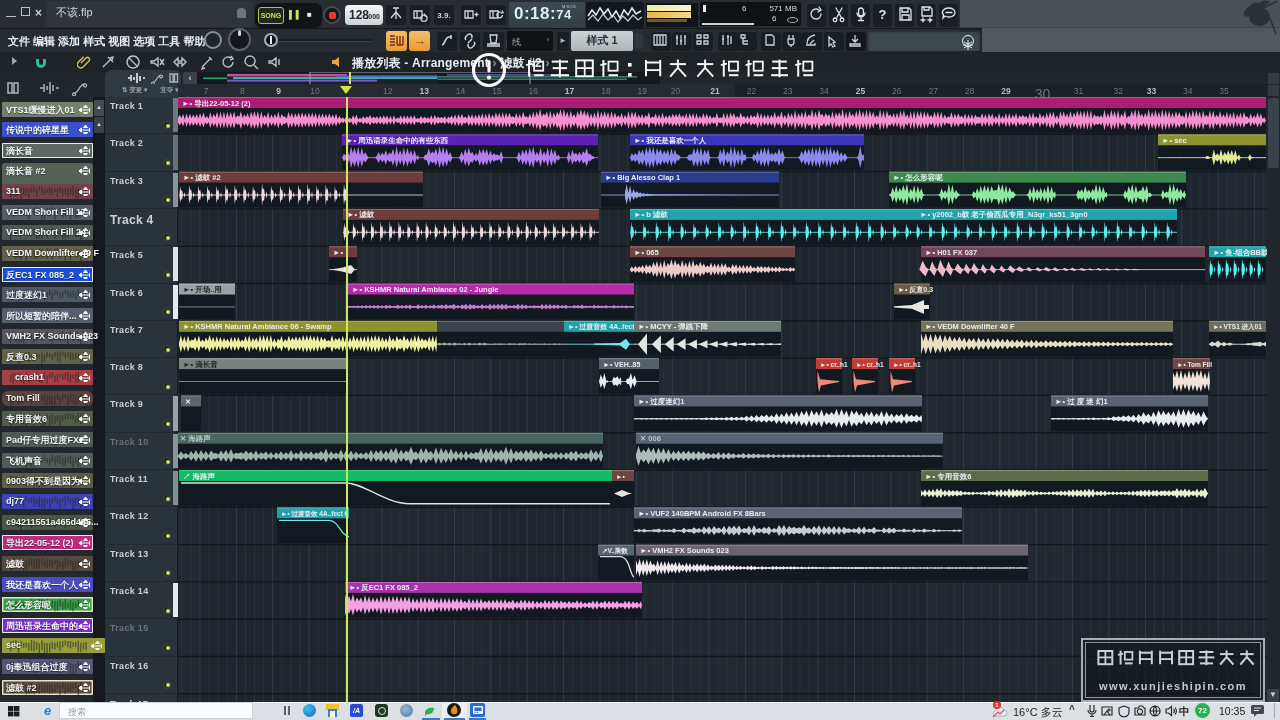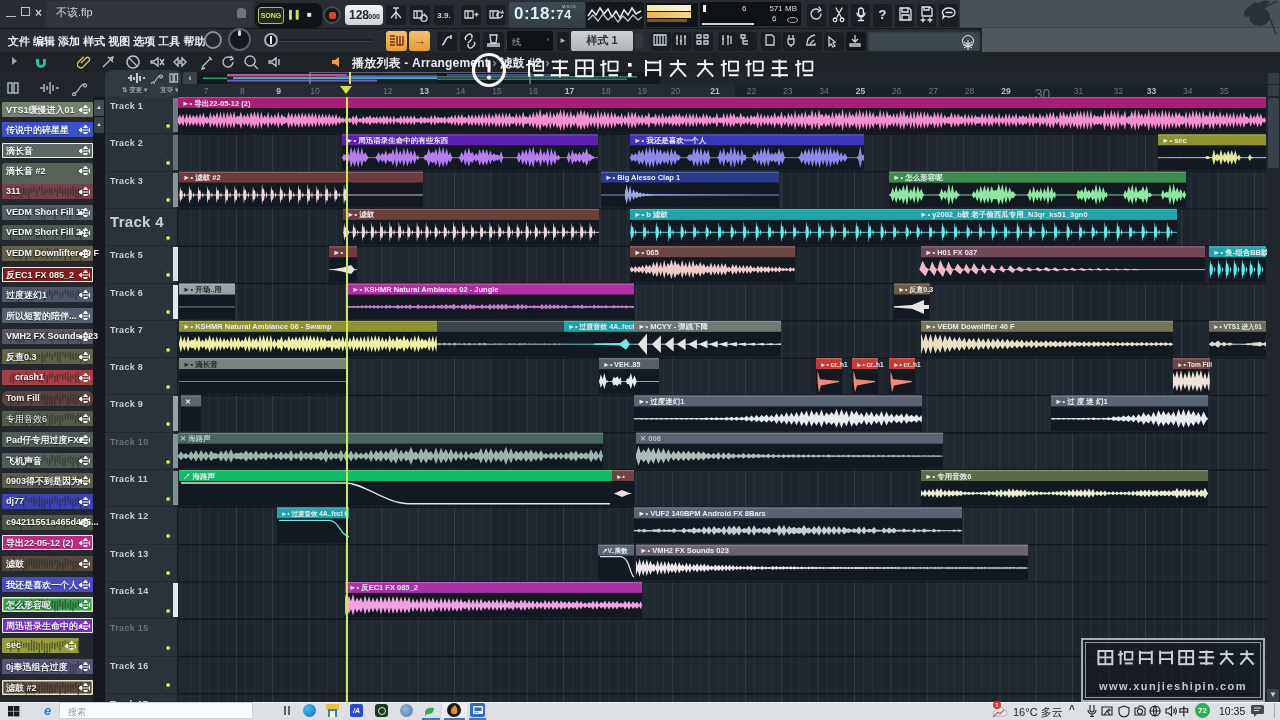--- a/index.html
+++ b/index.html
@@ -650,21 +650,21 @@
 <div class="abs" style="left:110px;top:138.3px;font-size:9px;font-weight:bold;letter-spacing:0.3px;color:#c9d1d7">Track 2</div>
 <div class="abs" style="left:105px;top:170.6px;width:73px;height:1px;background:#22282e"></div>
 <div class="abs" style="left:163px;top:158.6px;width:8px;height:8px;border-radius:50%;background:#1c2125;border:1px solid #3e464d"></div>
 <div class="abs" style="left:165.5px;top:161.1px;width:4px;height:4px;border-radius:50%;background:#cde25e"></div>
 <div class="abs" style="left:172.5px;top:135.3px;width:5px;height:34.3px;background:#666e76"></div>
 <div class="abs" style="left:110px;top:175.6px;font-size:9px;font-weight:bold;letter-spacing:0.3px;color:#c9d1d7">Track 3</div>
 <div class="abs" style="left:105px;top:207.9px;width:73px;height:1px;background:#22282e"></div>
 <div class="abs" style="left:163px;top:195.9px;width:8px;height:8px;border-radius:50%;background:#1c2125;border:1px solid #3e464d"></div>
 <div class="abs" style="left:165.5px;top:198.4px;width:4px;height:4px;border-radius:50%;background:#cde25e"></div>
 <div class="abs" style="left:172.5px;top:172.6px;width:5px;height:34.3px;background:#8a929a"></div>
-<div class="abs" style="left:110px;top:212.9px;font-size:15px;font-weight:bold;letter-spacing:0.3px;color:#c9d1d7">Track 4</div>
+<div class="abs" style="left:110px;top:212.9px;font-size:12px;font-weight:bold;letter-spacing:0.3px;color:#c9d1d7">Track 4</div>
 <div class="abs" style="left:105px;top:245.2px;width:73px;height:1px;background:#22282e"></div>
 <div class="abs" style="left:163px;top:233.2px;width:8px;height:8px;border-radius:50%;background:#1c2125;border:1px solid #3e464d"></div>
 <div class="abs" style="left:165.5px;top:235.7px;width:4px;height:4px;border-radius:50%;background:#cde25e"></div>
 <div class="abs" style="left:110px;top:250.2px;font-size:9px;font-weight:bold;letter-spacing:0.3px;color:#c9d1d7">Track 5</div>
 <div class="abs" style="left:105px;top:282.5px;width:73px;height:1px;background:#22282e"></div>
 <div class="abs" style="left:163px;top:270.5px;width:8px;height:8px;border-radius:50%;background:#1c2125;border:1px solid #3e464d"></div>
 <div class="abs" style="left:165.5px;top:273px;width:4px;height:4px;border-radius:50%;background:#cde25e"></div>
 <div class="abs" style="left:172.5px;top:247.2px;width:5px;height:34.3px;background:#dde1e5"></div>
 <div class="abs" style="left:110px;top:287.5px;font-size:9px;font-weight:bold;letter-spacing:0.3px;color:#c9d1d7">Track 6</div>
 <div class="abs" style="left:105px;top:319.8px;width:73px;height:1px;background:#22282e"></div>
@@ -887,21 +887,21 @@
       <rect x="75.6" y="3.7" width="1.4" height="7.8" fill="#20261f" opacity="0.55"></rect>
       <rect x="78.2" y="5.4" width="1.4" height="10.6" fill="#20261f" opacity="0.55"></rect>
       <rect x="80.8" y="5.3" width="1.4" height="4.9" fill="#20261f" opacity="0.55"></rect>
       <rect x="83.4" y="4.9" width="1.4" height="8" fill="#20261f" opacity="0.55"></rect>
     </svg>
     <span style="position:absolute;left:4px;top:2px;font-size:9px;font-weight:bold;color:#f2f5f7;white-space:nowrap;text-shadow:0 1px 1px rgba(0,0,0,.5)">VEDM Downlifter 40 F</span>
     <svg width="11" height="9" style="position:absolute;right:3px;top:3px">
       <path d="M6.5 0 l2 2.5 h-4 z M6.5 10 l2 -2.5 h-4 z M0 5 l2.5 -2 v4 z M13 5 l-2.5 -2 v4 z M2 5 h9" stroke="#fff" stroke-width="1" fill="#fff"></path>
     </svg>
   </div>
-<div class="abs" style="left:2px;top:266.7px;width:91px;height:15px;background:#7f1d1d;box-shadow:inset 0 0 0 1px #e9edf0;border-radius:1px">
+<div class="abs" style="left:2px;top:266.7px;width:91px;height:15px;background:#1d4ed8;box-shadow:inset 0 0 0 1px #e9edf0;border-radius:1px">
     <span style="position:absolute;left:4px;top:2px;font-size:9px;font-weight:bold;color:#f2f5f7;white-space:nowrap;text-shadow:0 1px 1px rgba(0,0,0,.5)">反EC1 FX 085_2</span>
     <svg width="11" height="9" style="position:absolute;right:3px;top:3px">
       <path d="M6.5 0 l2 2.5 h-4 z M6.5 10 l2 -2.5 h-4 z M0 5 l2.5 -2 v4 z M13 5 l-2.5 -2 v4 z M2 5 h9" stroke="#fff" stroke-width="1" fill="#fff"></path>
     </svg>
   </div>
 <div class="abs" style="left:2px;top:287.4px;width:91px;height:15px;background:#4f586b;border-radius:1px">
     <svg width="89" height="15" style="position:absolute;left:0;top:0">
       <rect x="8" y="4.8" width="1.4" height="6.8" fill="#20261f" opacity="0.55"></rect>
       <rect x="10.6" y="2.6" width="1.4" height="5.7" fill="#20261f" opacity="0.55"></rect>
       <rect x="13.2" y="2.8" width="1.4" height="6" fill="#20261f" opacity="0.55"></rect>
@@ -1122,21 +1122,21 @@
       <rect x="62.6" y="3" width="1.4" height="5.9" fill="#20261f" opacity="0.55"></rect>
       <rect x="65.2" y="2.2" width="1.4" height="5.7" fill="#20261f" opacity="0.55"></rect>
       <rect x="67.8" y="2.9" width="1.4" height="5.2" fill="#20261f" opacity="0.55"></rect>
       <rect x="70.4" y="3" width="1.4" height="5.6" fill="#20261f" opacity="0.55"></rect>
       <rect x="73" y="4.4" width="1.4" height="7.7" fill="#20261f" opacity="0.55"></rect>
       <rect x="75.6" y="2.1" width="1.4" height="8.5" fill="#20261f" opacity="0.55"></rect>
       <rect x="78.2" y="2.4" width="1.4" height="10.9" fill="#20261f" opacity="0.55"></rect>
       <rect x="80.8" y="2.3" width="1.4" height="5.8" fill="#20261f" opacity="0.55"></rect>
       <rect x="83.4" y="4" width="1.4" height="5" fill="#20261f" opacity="0.55"></rect>
     </svg>
-    <span style="position:absolute;left:4px;top:2px;font-size:9px;font-weight:normal;color:#f2f5f7;white-space:nowrap;text-shadow:0 1px 1px rgba(0,0,0,.5)">专用音效6</span>
+    <span style="position:absolute;left:4px;top:2px;font-size:9px;font-weight:bold;color:#f2f5f7;white-space:nowrap;text-shadow:0 1px 1px rgba(0,0,0,.5)">专用音效6</span>
     <svg width="11" height="9" style="position:absolute;right:3px;top:3px">
       <path d="M6.5 0 l2 2.5 h-4 z M6.5 10 l2 -2.5 h-4 z M0 5 l2.5 -2 v4 z M13 5 l-2.5 -2 v4 z M2 5 h9" stroke="#fff" stroke-width="1" fill="#fff"></path>
     </svg>
   </div>
 <div class="abs" style="left:2px;top:431.9px;width:91px;height:15px;background:#4f5a55;border-radius:1px">
     <span style="position:absolute;left:4px;top:2px;font-size:9px;font-weight:bold;color:#f2f5f7;white-space:nowrap;text-shadow:0 1px 1px rgba(0,0,0,.5)">Pad仔专用过度FX2</span>
     <svg width="11" height="9" style="position:absolute;right:3px;top:3px">
       <path d="M6.5 0 l2 2.5 h-4 z M6.5 10 l2 -2.5 h-4 z M0 5 l2.5 -2 v4 z M13 5 l-2.5 -2 v4 z M2 5 h9" stroke="#fff" stroke-width="1" fill="#fff"></path>
     </svg>
   </div>
@@ -1379,21 +1379,21 @@
     <svg width="11" height="9" style="position:absolute;right:3px;top:3px">
       <path d="M6.5 0 l2 2.5 h-4 z M6.5 10 l2 -2.5 h-4 z M0 5 l2.5 -2 v4 z M13 5 l-2.5 -2 v4 z M2 5 h9" stroke="#fff" stroke-width="1" fill="#fff"></path>
     </svg>
   </div>
 <div class="abs" style="left:2px;top:617.8px;width:91px;height:15px;background:#7a30c8;box-shadow:inset 0 0 0 1px #e9edf0;border-radius:1px">
     <span style="position:absolute;left:4px;top:2px;font-size:9px;font-weight:bold;color:#f2f5f7;white-space:nowrap;text-shadow:0 1px 1px rgba(0,0,0,.5)">周迅语录生命中的...</span>
     <svg width="11" height="9" style="position:absolute;right:3px;top:3px">
       <path d="M6.5 0 l2 2.5 h-4 z M6.5 10 l2 -2.5 h-4 z M0 5 l2.5 -2 v4 z M13 5 l-2.5 -2 v4 z M2 5 h9" stroke="#fff" stroke-width="1" fill="#fff"></path>
     </svg>
   </div>
-<div class="abs" style="left:2px;top:638.4px;width:77px;height:15px;background:#979d3a;border-radius:1px">
+<div class="abs" style="left:2px;top:638.4px;width:103px;height:15px;background:#979d3a;border-radius:1px">
     <svg width="89" height="15" style="position:absolute;left:0;top:0">
       <rect x="8" y="3.2" width="1.4" height="10" fill="#20261f" opacity="0.55"></rect>
       <rect x="10.6" y="2.7" width="1.4" height="6.6" fill="#20261f" opacity="0.55"></rect>
       <rect x="13.2" y="2.1" width="1.4" height="8.3" fill="#20261f" opacity="0.55"></rect>
       <rect x="15.8" y="3.7" width="1.4" height="10.6" fill="#20261f" opacity="0.55"></rect>
       <rect x="18.4" y="3.4" width="1.4" height="6.2" fill="#20261f" opacity="0.55"></rect>
       <rect x="21" y="5" width="1.4" height="4.8" fill="#20261f" opacity="0.55"></rect>
       <rect x="23.6" y="4.4" width="1.4" height="5.1" fill="#20261f" opacity="0.55"></rect>
       <rect x="26.2" y="5" width="1.4" height="7.5" fill="#20261f" opacity="0.55"></rect>
       <rect x="28.8" y="2.2" width="1.4" height="10.7" fill="#20261f" opacity="0.55"></rect>

